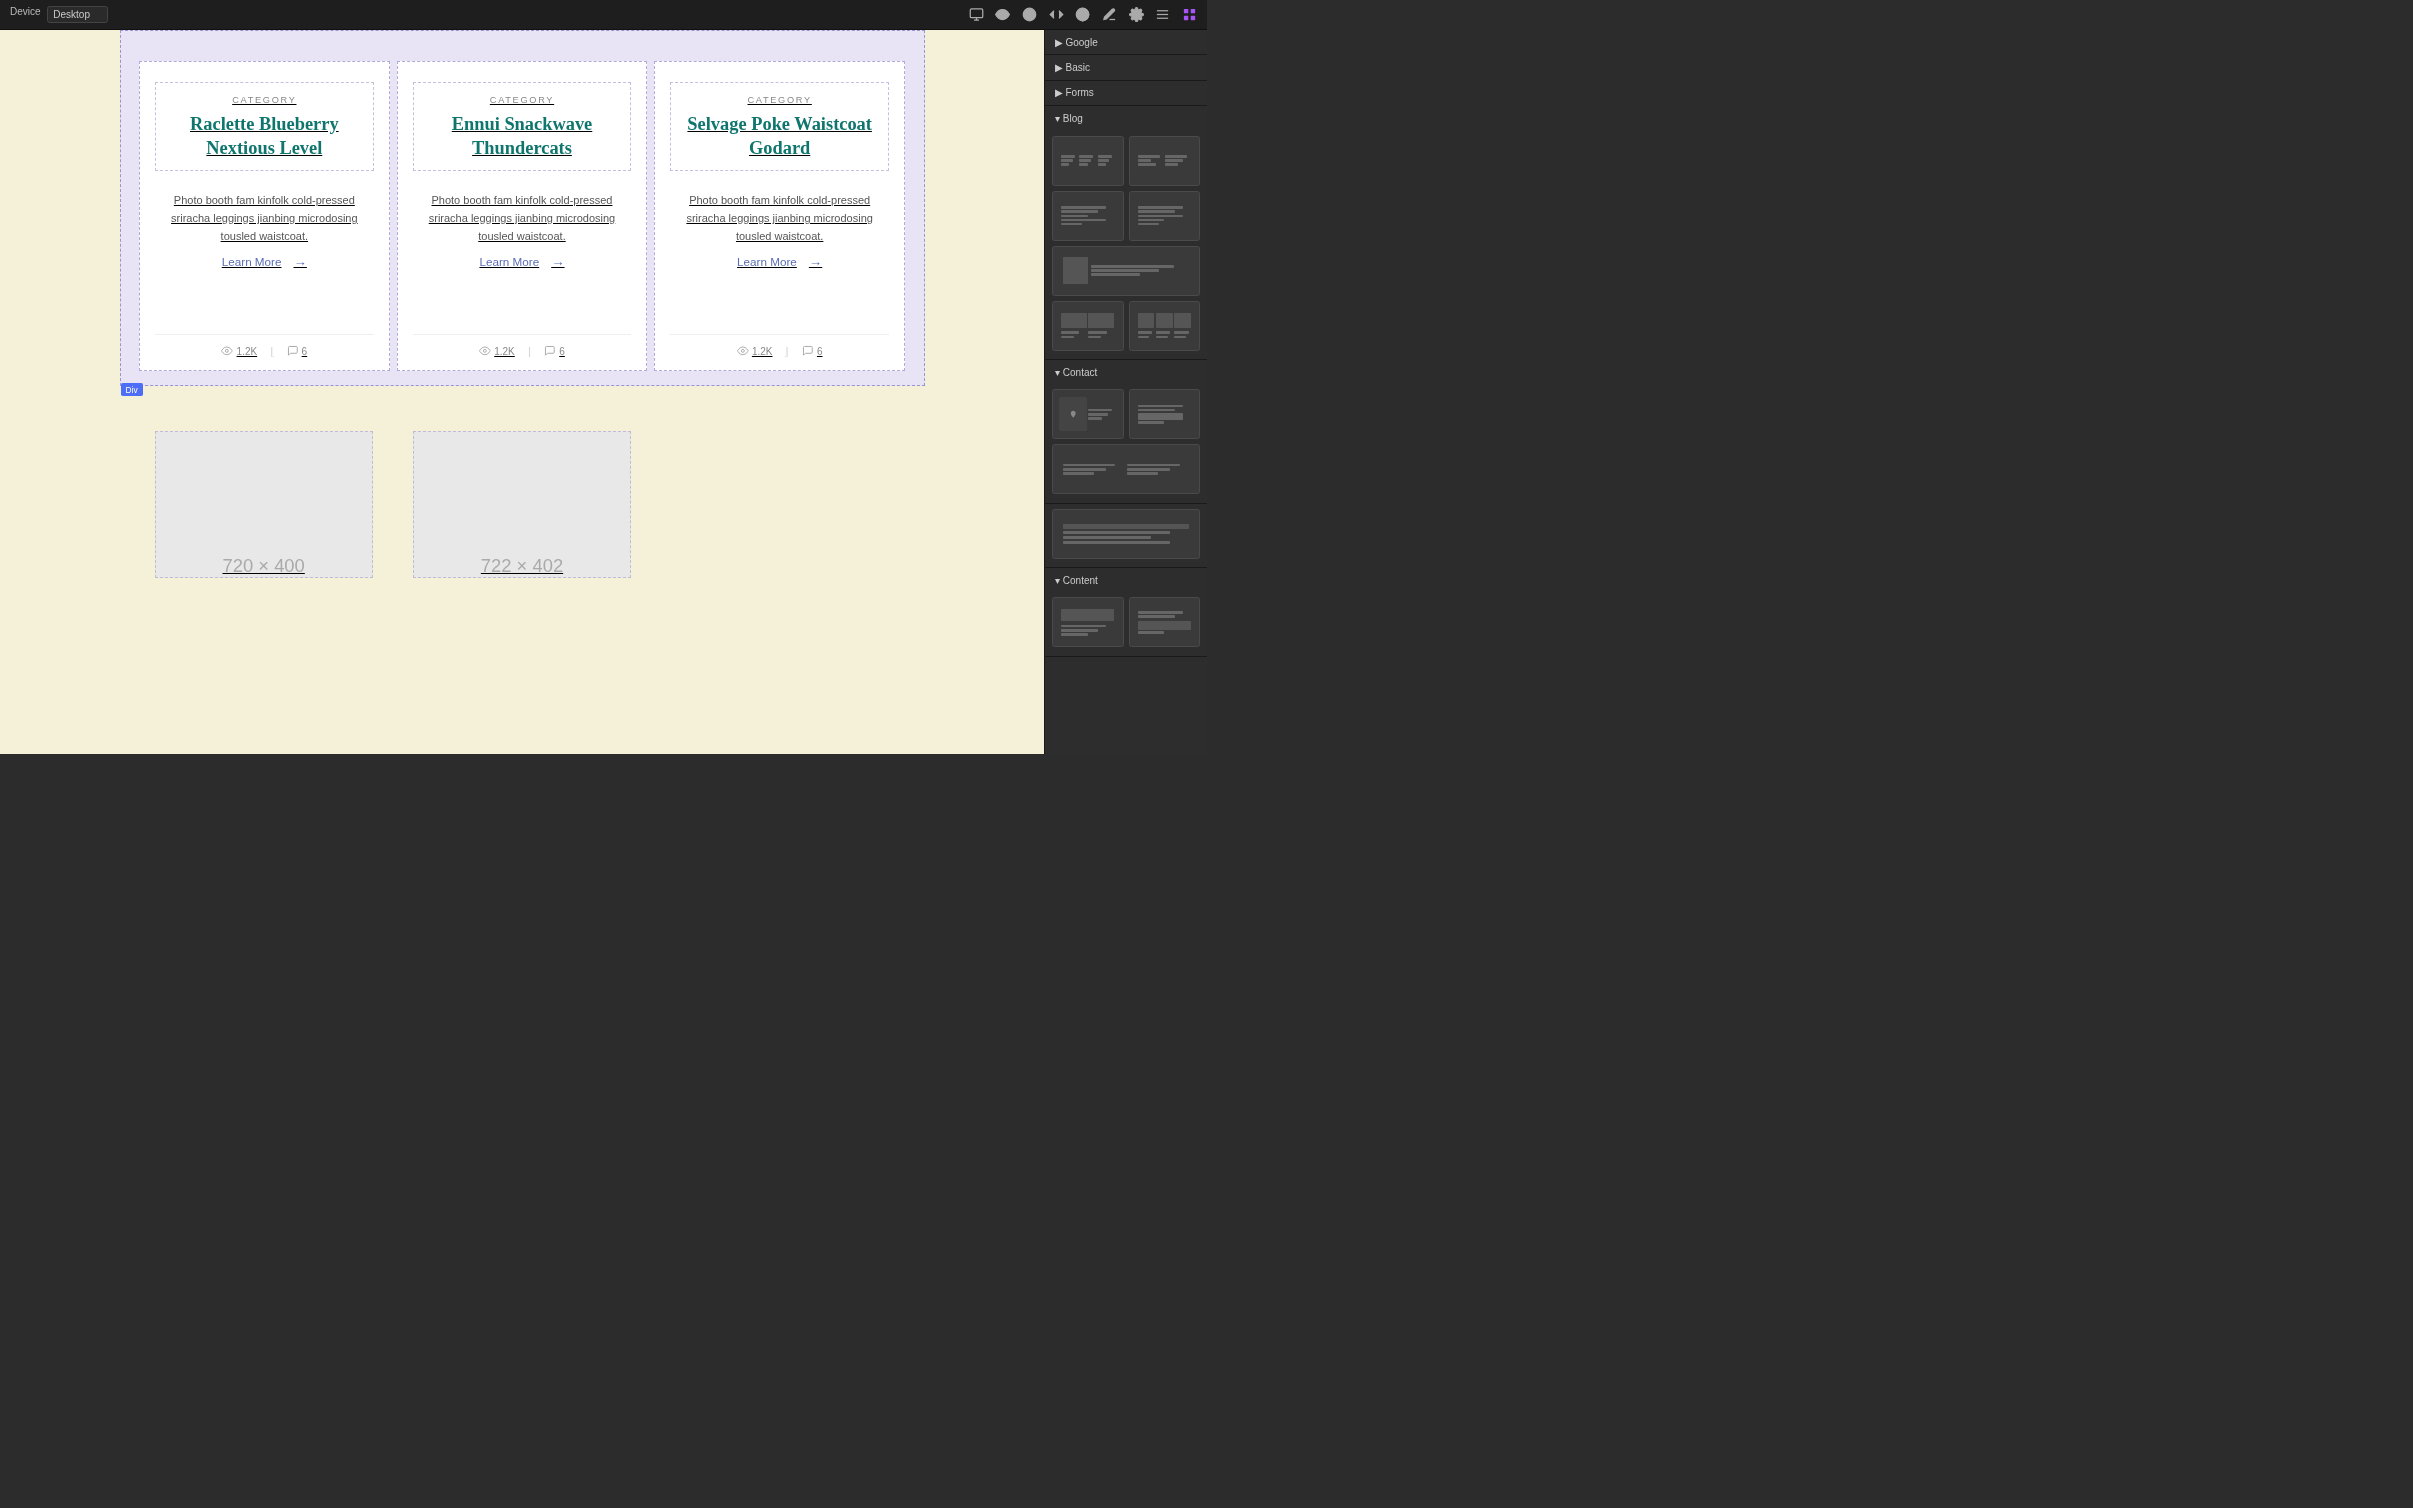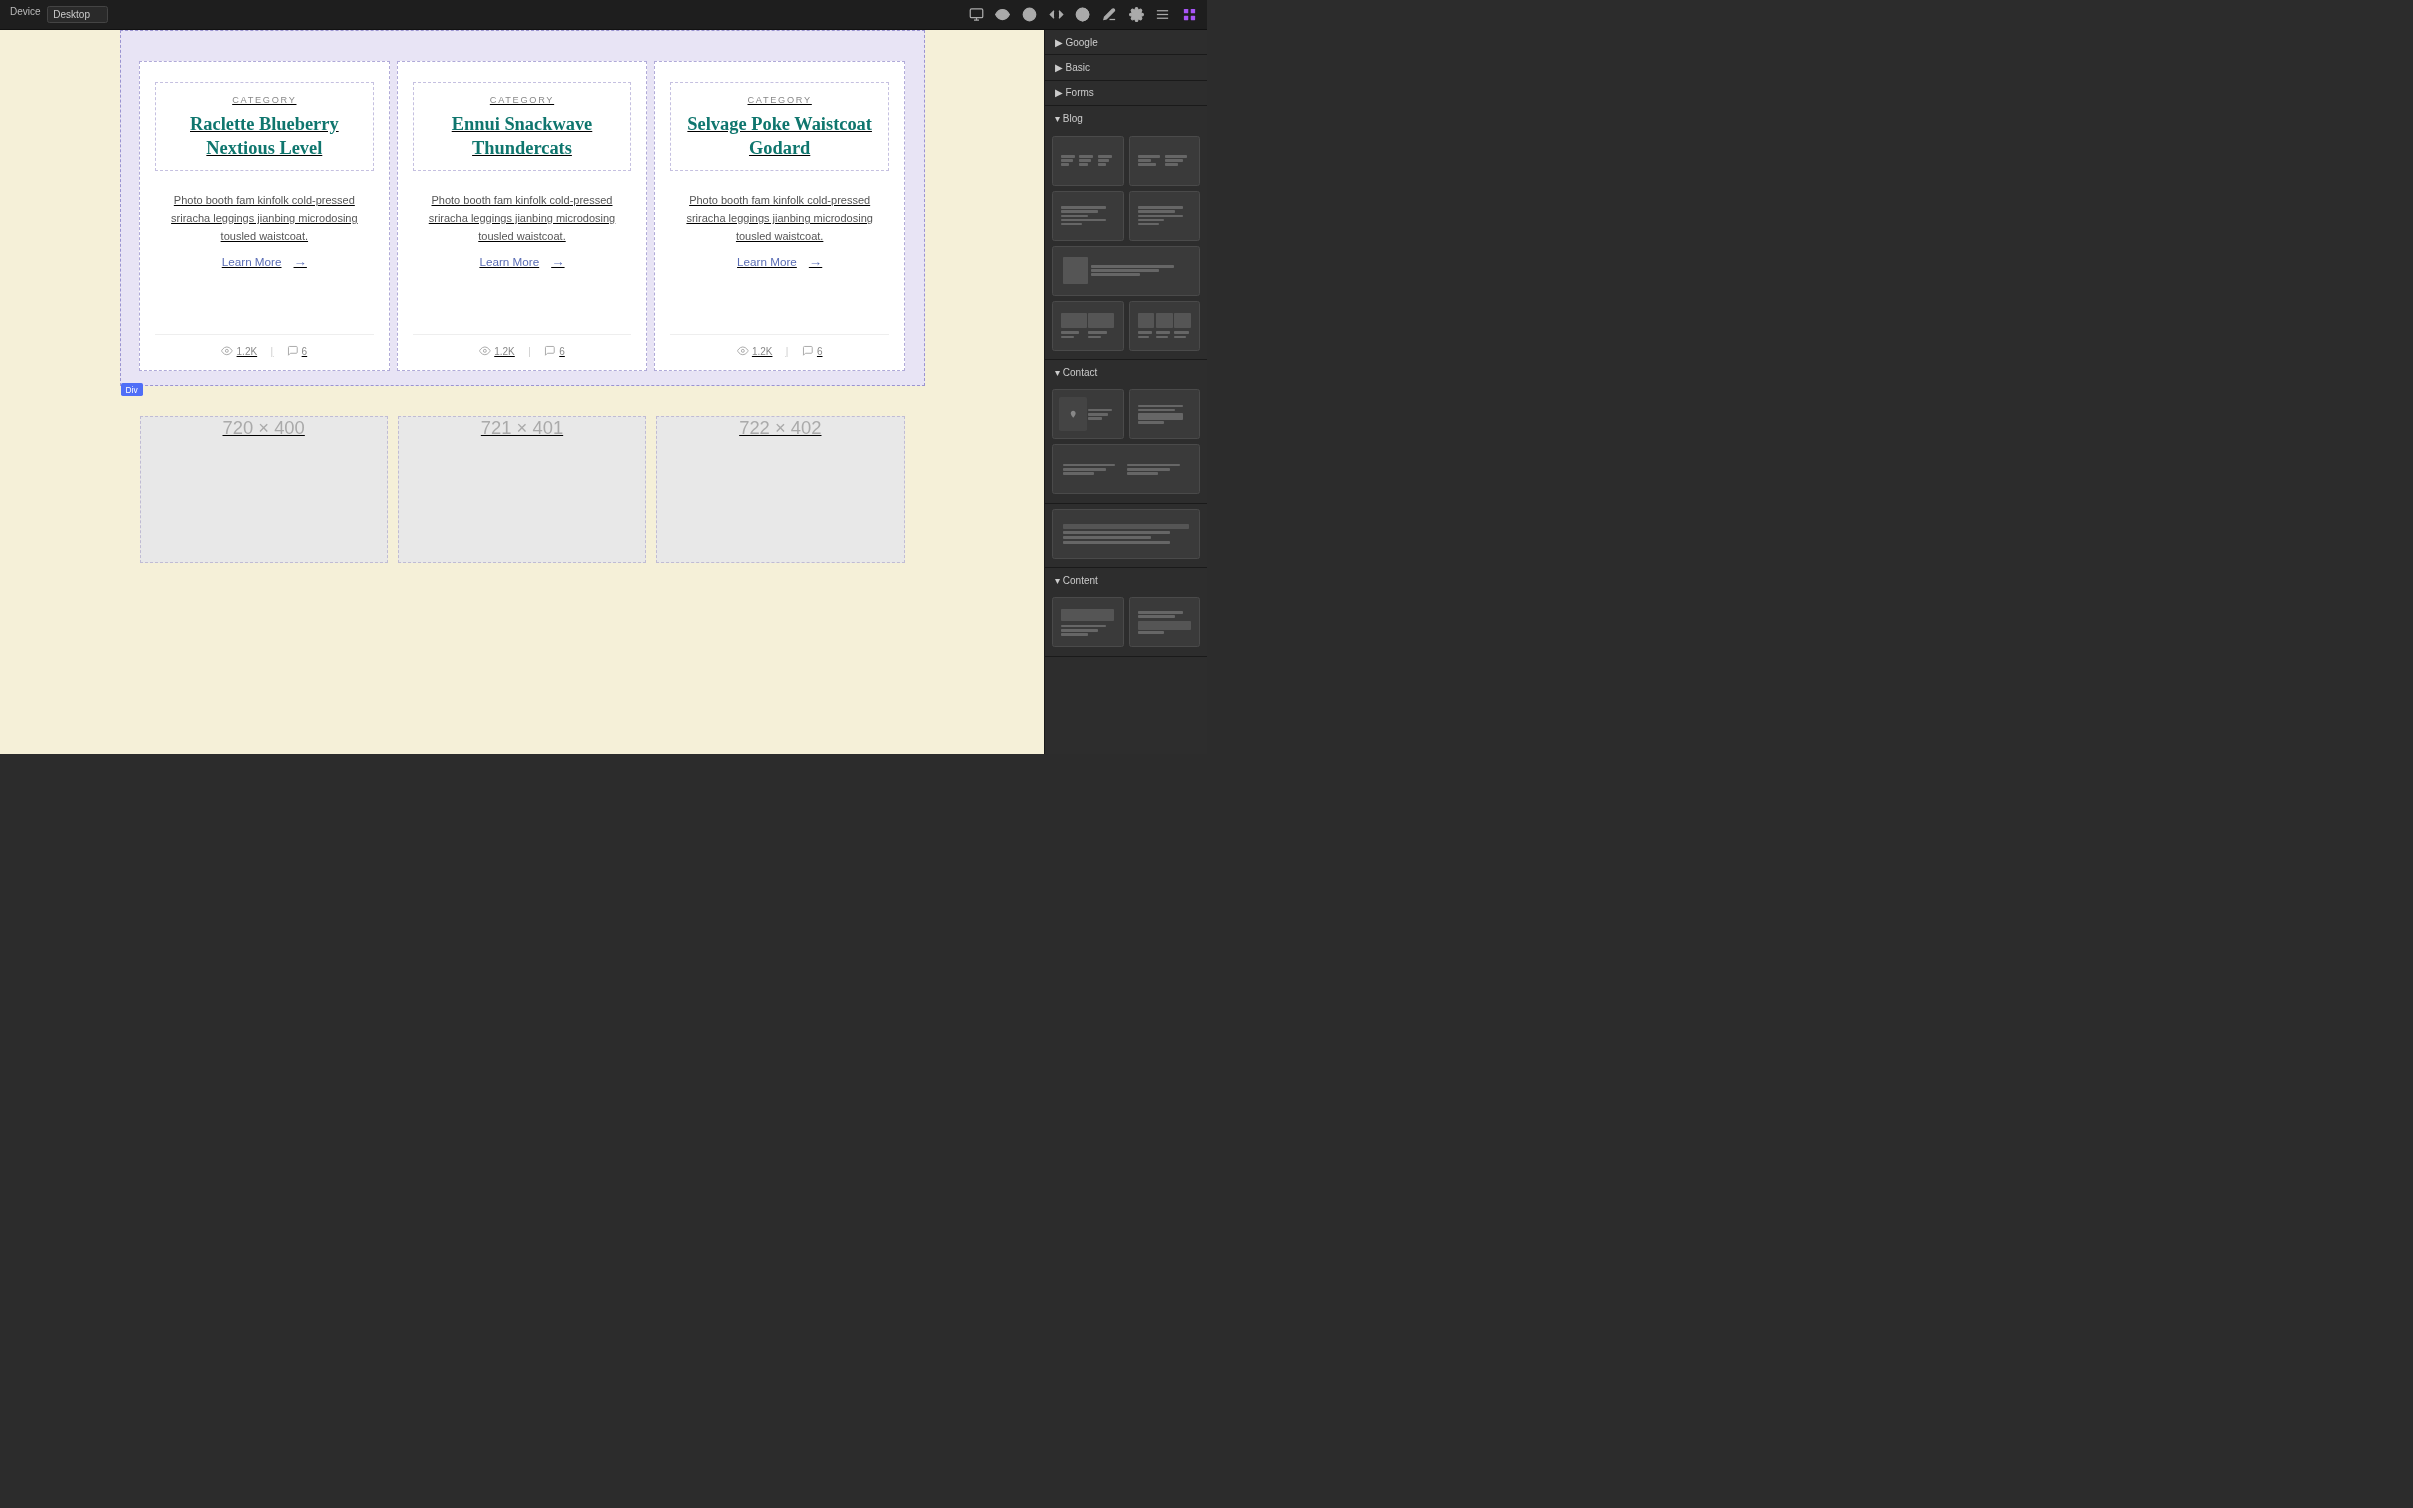--- a/index.html
+++ b/index.html
@@ -199,24 +199,24 @@
     .image-placeholders-row {
       display: grid;
       grid-template-columns: 1fr 1fr 1fr;
       gap: 0;
       padding: 0 5px;
     }
 
     .image-placeholder {
       background: #e8e8e8;
       border: 1.3px dashed #c0bcd4;
-      margin: 5px;
+      margin: 20px;
       height: 147px;
       display: flex;
-      align-items: flex-start;
+      align-items: flex-end;
       justify-content: center;
       color: #aaa;
       font-size: 18.4px;
       font-weight: 300;
     }
 
     
     .sidebar {
       width: 163px;
       background: #2d2d2d;
@@ -481,23 +481,20 @@
 
         <div class="div-label">Div</div>
       </div>
 
       <div class="canvas-section-bottom">
         <div class="image-placeholders-row">
           <div class="image-placeholder">
             <span>720 × 400</span>
           </div>
           <div class="image-placeholder">
-            <span>721 × 401</span>
-          </div>
-          <div class="image-placeholder">
             <span>722 × 402</span>
           </div>
         </div>
       </div>
 
     </div>
   </div>
 
   <div class="sidebar">
 

